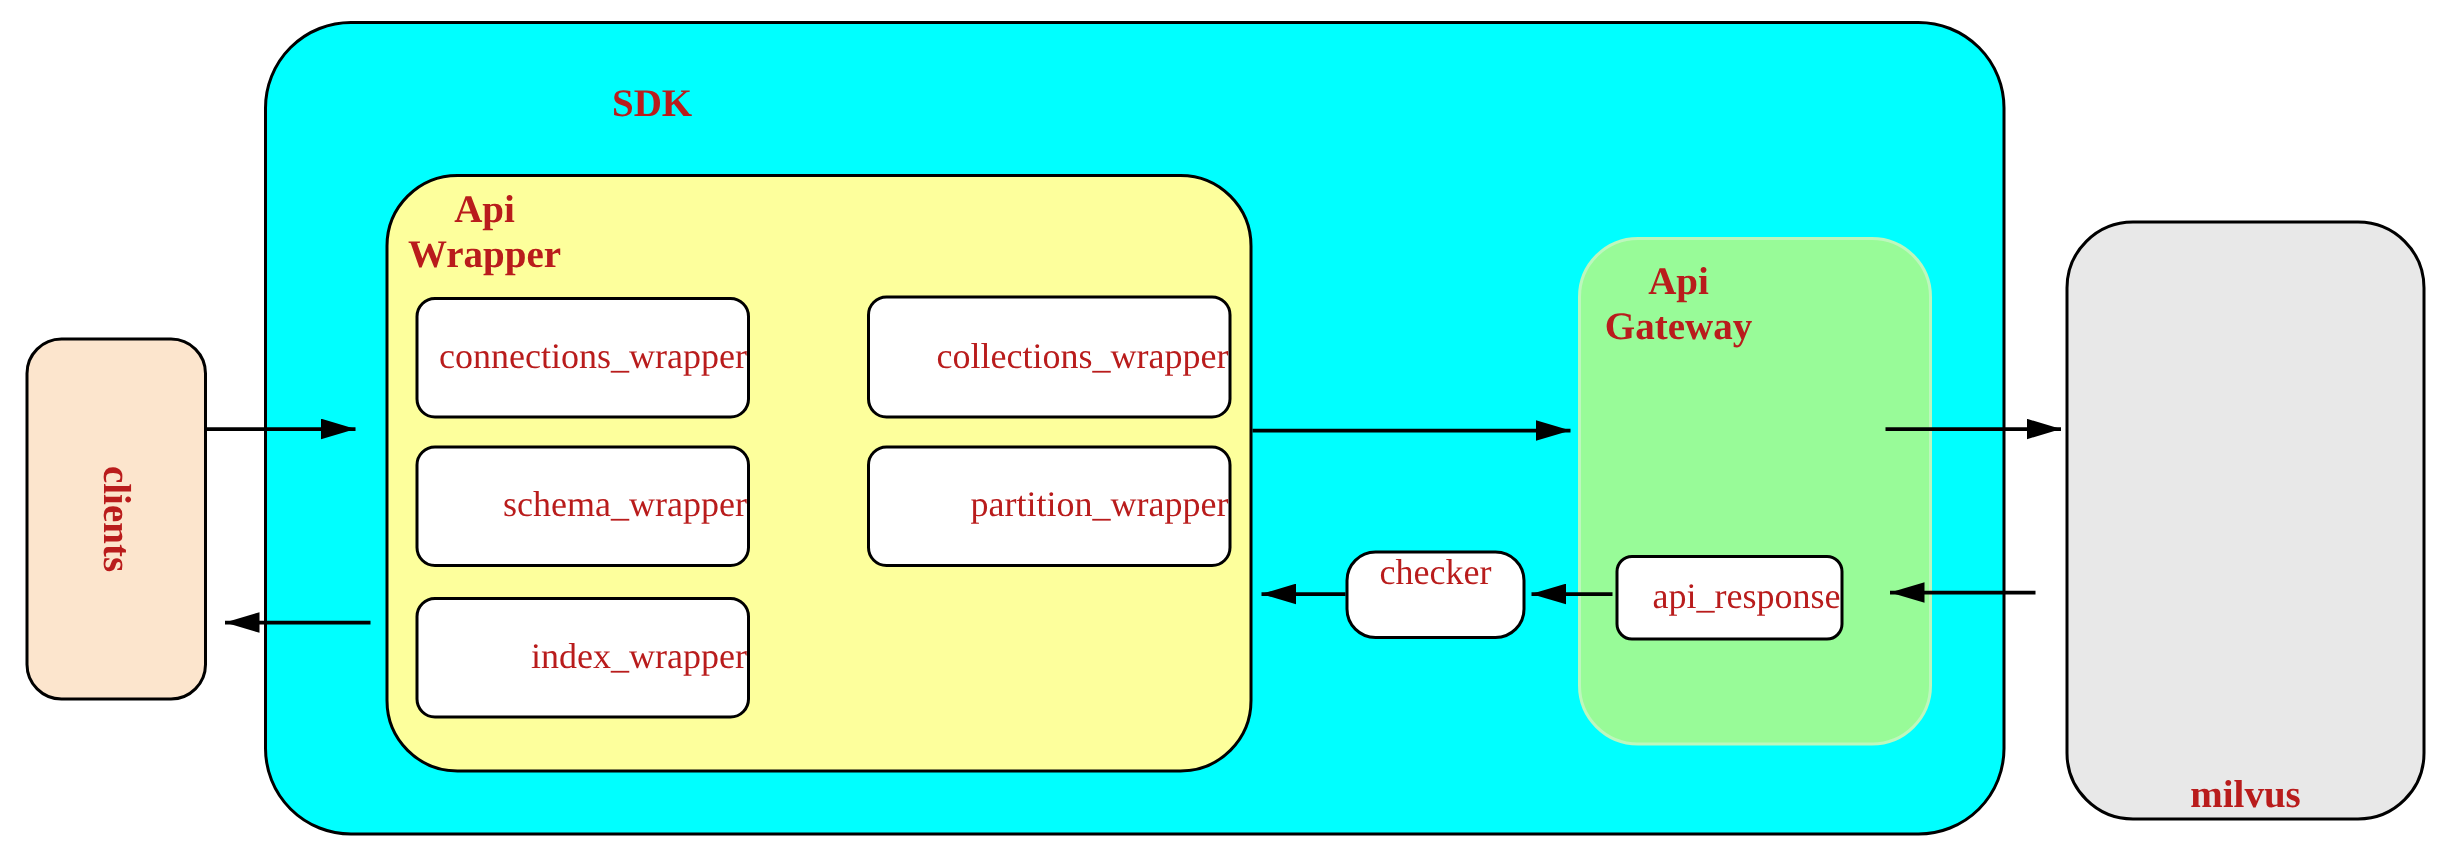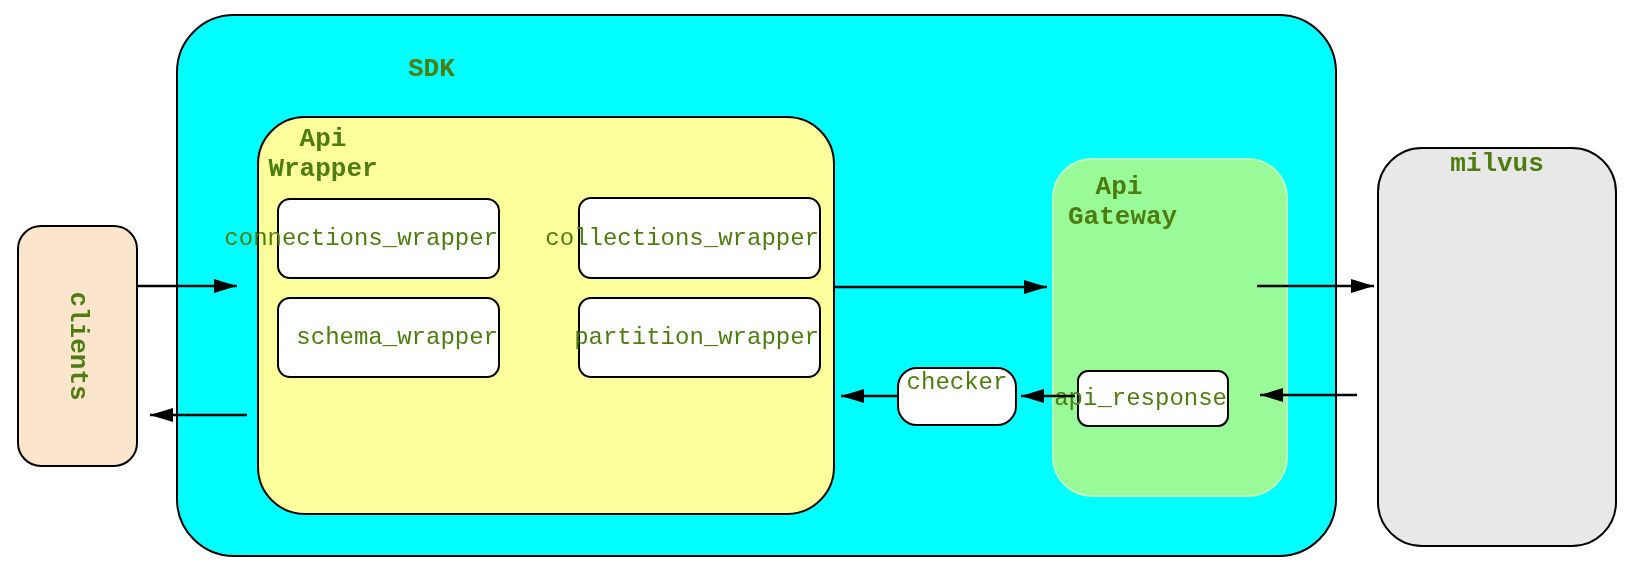--- a/index.html
+++ b/index.html
@@ -2,22 +2,22 @@
 <html><head>
 <meta charset="utf-8">
 <style>
   html, body { margin: 0; padding: 0; background: #ffffff; }
   * { box-sizing: border-box; }
   .canvas {
     position: relative;
     width: 1634px;
     height: 574px;
     background: #ffffff;
-    font-family: Liberation Mono, monospace;
-    color: #4d7c0f;
+    font-family: Liberation Serif, serif;
+    color: #b91c1c;
     overflow: hidden;
   }
   .node { position: absolute; }
   
   .sdk {
     left: 176px; top: 14px; width: 1161px; height: 543px;
     background: #00ffff; border: 2.5px solid #000; border-radius: 58px;
   }
   .sdk-label {
     position: absolute; left: 230px; top: 38px;
@@ -46,21 +46,21 @@
     background: #98fb98; border: 2.5px solid #bdf7bd; border-radius: 40px;
   }
   .api-gateway-label {
     position: absolute; left: 14px; top: 13px; width: 102px;
     font-size: 26px; font-weight: bold; line-height: 1.15;
     text-align: center; white-space: pre-line;
   }
   .milvus {
     left: 1377px; top: 147px; width: 240px; height: 400px;
     background: #e8e8e8; border: 2.5px solid #000; border-radius: 45px;
-    display: flex; align-items: flex-start; justify-content: center;
+    display: flex; align-items: flex-end; justify-content: center;
   }
   .milvus-label { font-size: 26px; font-weight: bold; }
   
   .wbox {
     position: absolute;
     background: #ffffff; border: 2.5px solid #000; border-radius: 13px;
     display: flex; align-items: center; justify-content: flex-end;
     font-size: 24px;
   }
   .wb-connections { left: 18px;  top: 80px;  width: 223px; height: 81px; }
@@ -100,20 +100,23 @@
     </div>
     <div class="wbox wb-collections">
       <span>collections_wrapper</span>
     </div>
     <div class="wbox wb-partition">
       <span>partition_wrapper</span>
     </div>
     <div class="wbox wb-schema">
       <span>schema_wrapper</span>
     </div>
+    <div class="wbox wb-index">
+      <span>index_wrapper</span>
+    </div>
   </div>
 
   <div class="node checker">
     <span>checker</span>
   </div>
 
   <div class="node api-gateway">
     <div class="api-gateway-label">Api
 Gateway</div>
     <div class="wbox wb-response">

